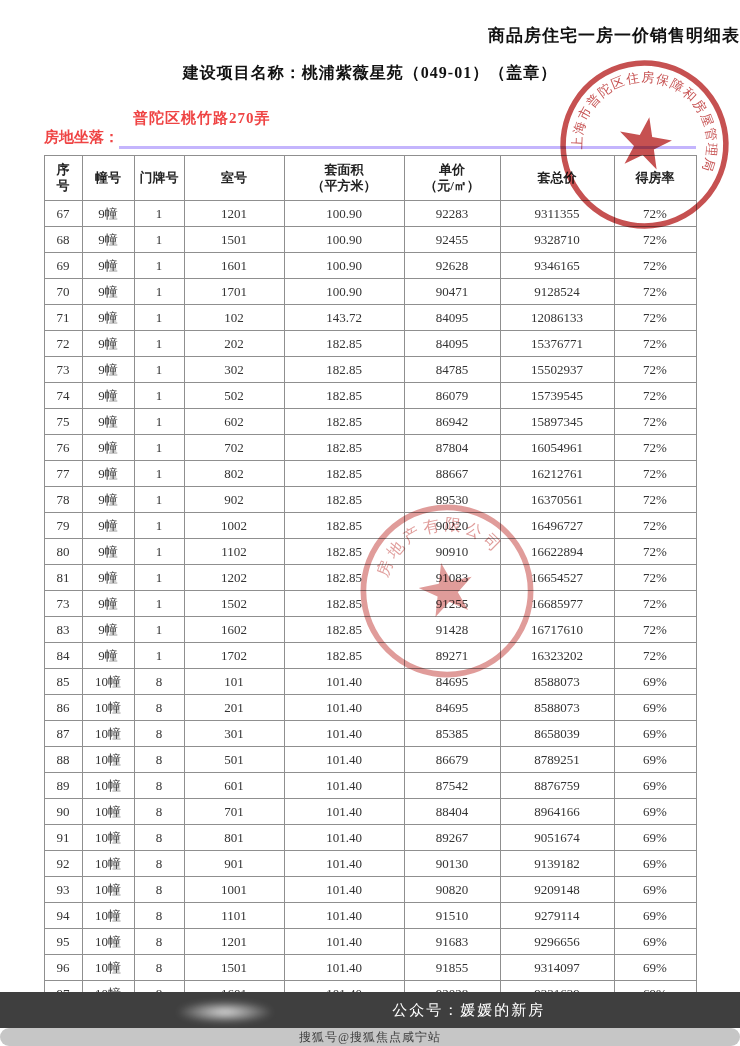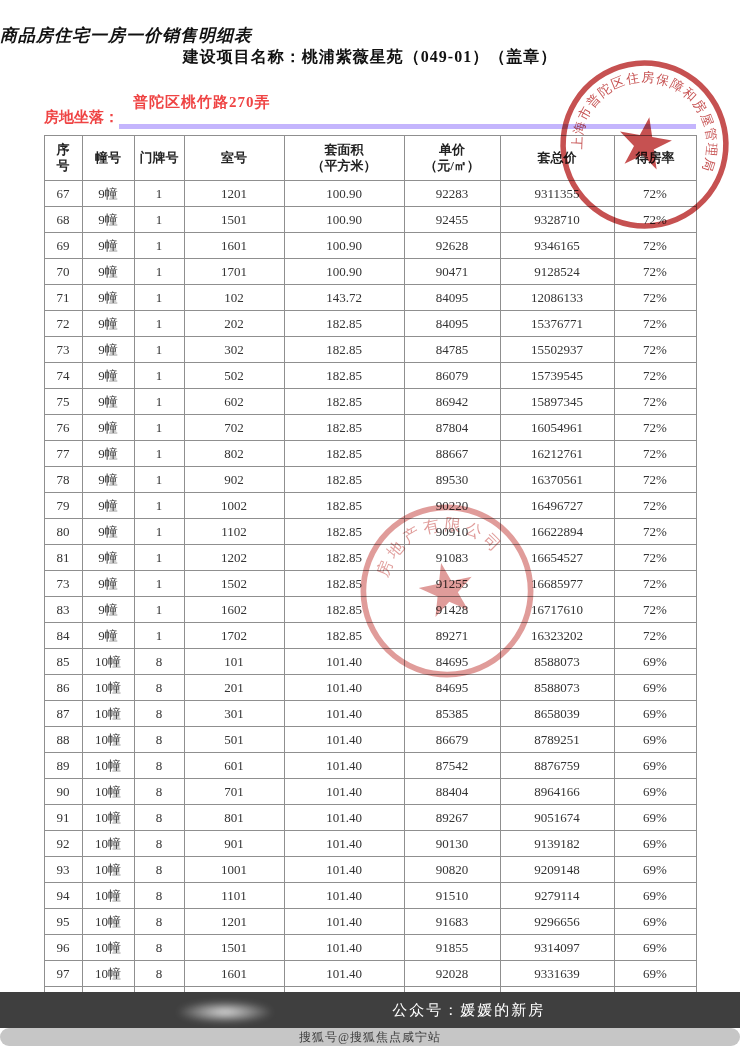--- a/index.html
+++ b/index.html
@@ -2,25 +2,25 @@
 <html><head>
 <meta charset="utf-8">
 <style>
   html,body{margin:0;padding:0;}
   body{
     width:740px;height:1046px;position:relative;overflow:hidden;
     background:#ffffff;color:#2d2d2d;
     font-family:"Liberation Serif","DejaVu Serif",serif;
   }
   .doc{padding-top:24px;}
-  .title{font-size:17px;font-weight:bold;text-align:left;color:#111;margin-bottom:0;letter-spacing:1px;font-style:italic;}
+  .title{font-size:17px;font-weight:bold;text-align:right;color:#111;margin-bottom:16px;letter-spacing:1px;}
   .project{font-size:16px;font-weight:bold;text-align:center;color:#111;margin-bottom:25px;letter-spacing:1px;}
   .location{display:flex;align-items:flex-end;margin:0 44px 6px 44px;font-size:15px;font-weight:bold;color:#ef4444;}
   .loc-label{white-space:nowrap;padding-bottom:2px;}
-  .loc-value{flex:1;border-bottom:5px solid #c4b5fd;padding:0 0 12px 14px;letter-spacing:1px;}
+  .loc-value{flex:1;border-bottom:3px solid #c4b5fd;padding:0 0 18px 14px;letter-spacing:1px;}
   table{width:652px;margin:4px auto 0 auto;border-collapse:collapse;table-layout:fixed;font-size:13px;color:#333;}
   th,td{border:1px solid #8f8f8f;text-align:center;overflow:hidden;}
   th{font-weight:bold;white-space:pre-line;line-height:1.25;height:40px;padding:2px;color:#222;}
   td{height:25px;padding:0 2px;line-height:1;}
   
   .stamp{position:absolute;pointer-events:none;mix-blend-mode:multiply;}
   .stamp svg{display:block;}
   .stamp-gov{left:552px;top:52px;width:185px;height:185px;color:rgba(182,32,32,0.78);transform:rotate(10deg);}
   .stamp-company{left:352px;top:496px;width:190px;height:190px;color:rgba(193,58,54,0.5);transform:rotate(-12deg);}
   

